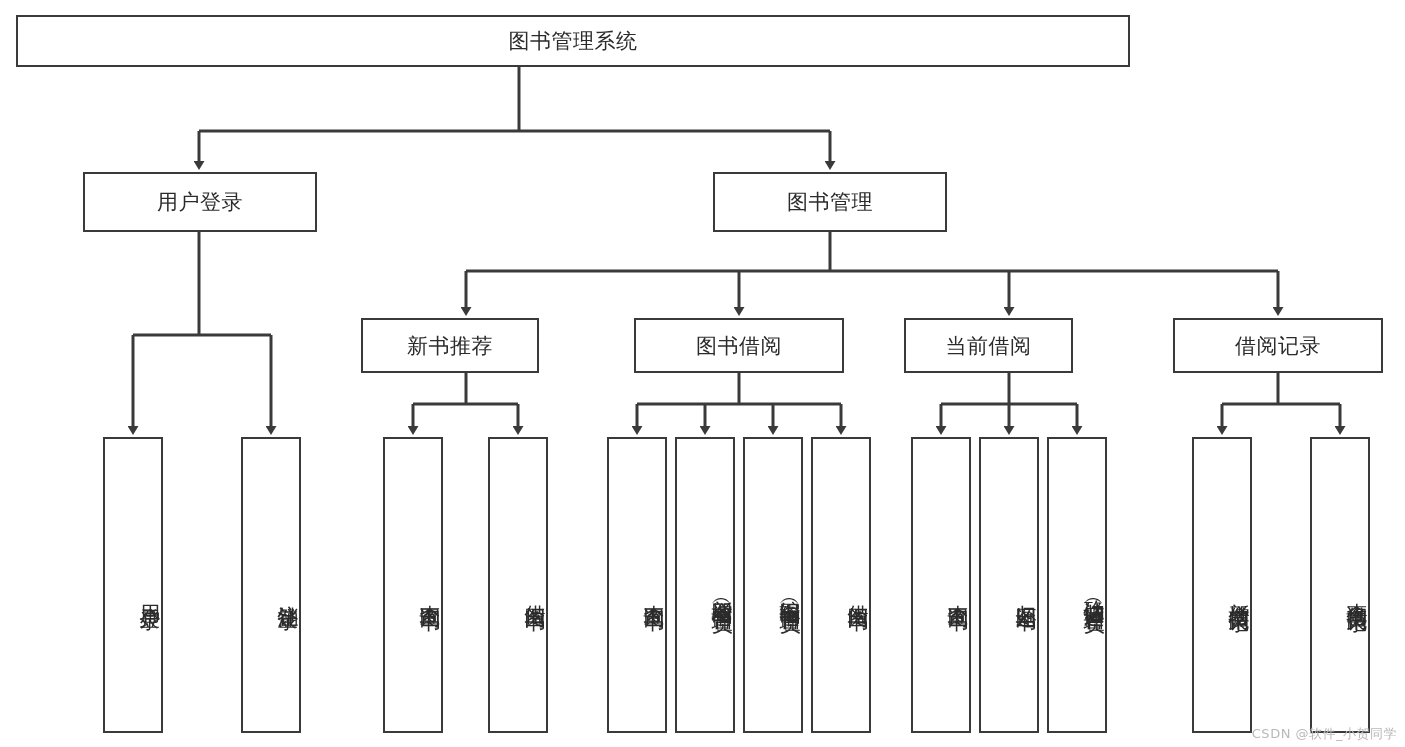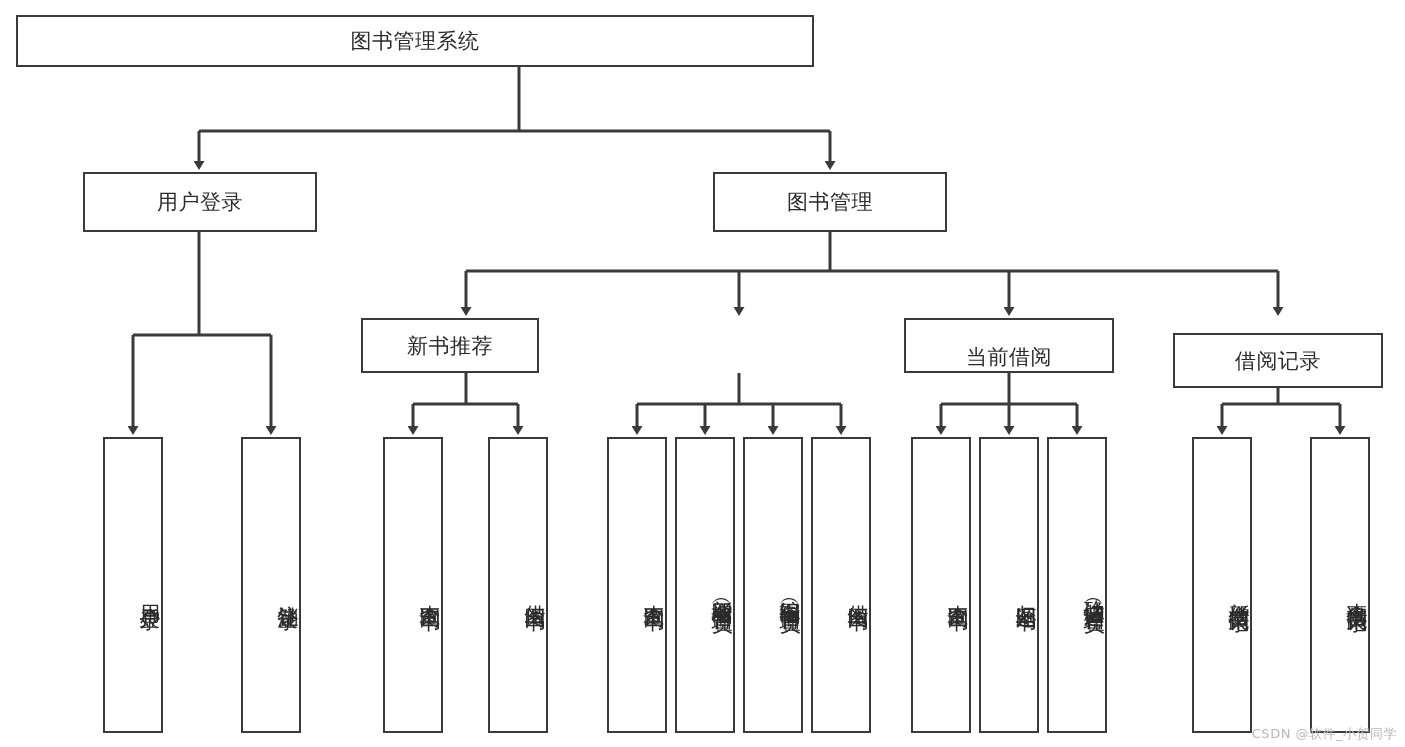--- a/index.html
+++ b/index.html
@@ -114,38 +114,41 @@
       <path d="M1009,404 L1009,427" marker-end="url(#arrow)"></path>
       <path d="M1077,404 L1077,427" marker-end="url(#arrow)"></path>
 
       <path d="M1278,373 L1278,404"></path>
       <path d="M1222,404 L1340,404"></path>
       <path d="M1222,404 L1222,427" marker-end="url(#arrow)"></path>
       <path d="M1340,404 L1340,427" marker-end="url(#arrow)"></path>
     </g>
   </svg>
 
-  <div class="node horiz" style="left:16px; top:15px; width:798px; height:52px;">
+  <div class="node horiz" style="left:16px; top:15px; width:1114px; height:52px;">
     <span>图书管理系统</span>
   </div>
 
   <div class="node horiz" style="left:83px; top:172px; width:234px; height:60px;">
     <span>用户登录</span>
   </div>
   <div class="node horiz" style="left:713px; top:172px; width:234px; height:60px;">
     <span>图书管理</span>
   </div>
 
   <div class="node horiz" style="left:361px; top:318px; width:178px; height:55px;">
     <span>新书推荐</span>
   </div>
-  <div class="node horiz" style="left:904px; top:318px; width:210px; height:55px;align-items:flex-end;">
+  <div class="node horiz" style="left:634px; top:318px; width:210px; height:55px;">
+    <span>图书借阅</span>
+  </div>
+  <div class="node horiz" style="left:904px; top:318px; width:169px; height:55px;">
     <span>当前借阅</span>
   </div>
-  <div class="node horiz" style="left:1173px; top:333px; width:210px; height:55px;">
+  <div class="node horiz" style="left:1173px; top:318px; width:210px; height:55px;">
     <span>借阅记录</span>
   </div>
 
   <div class="node vert" style="left:103px; top:437px; width:60px; height:296px;">
     <span class="vlabel">用户登录</span>
   </div>
   <div class="node vert" style="left:241px; top:437px; width:60px; height:296px;">
     <span class="vlabel">注销登录</span>
   </div>
 

